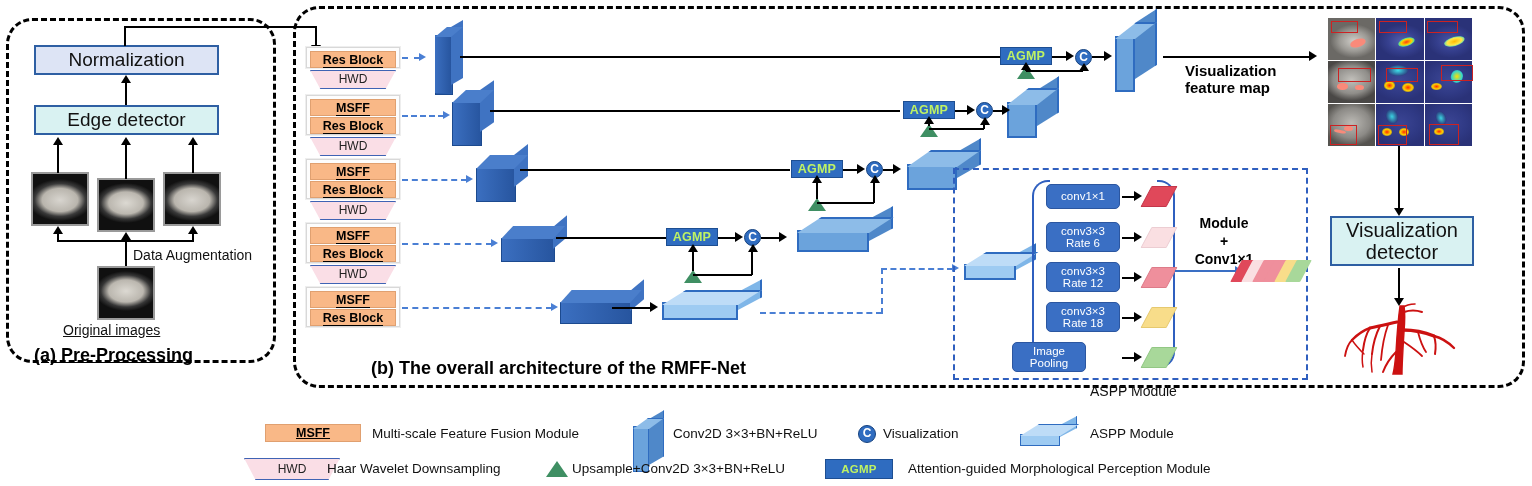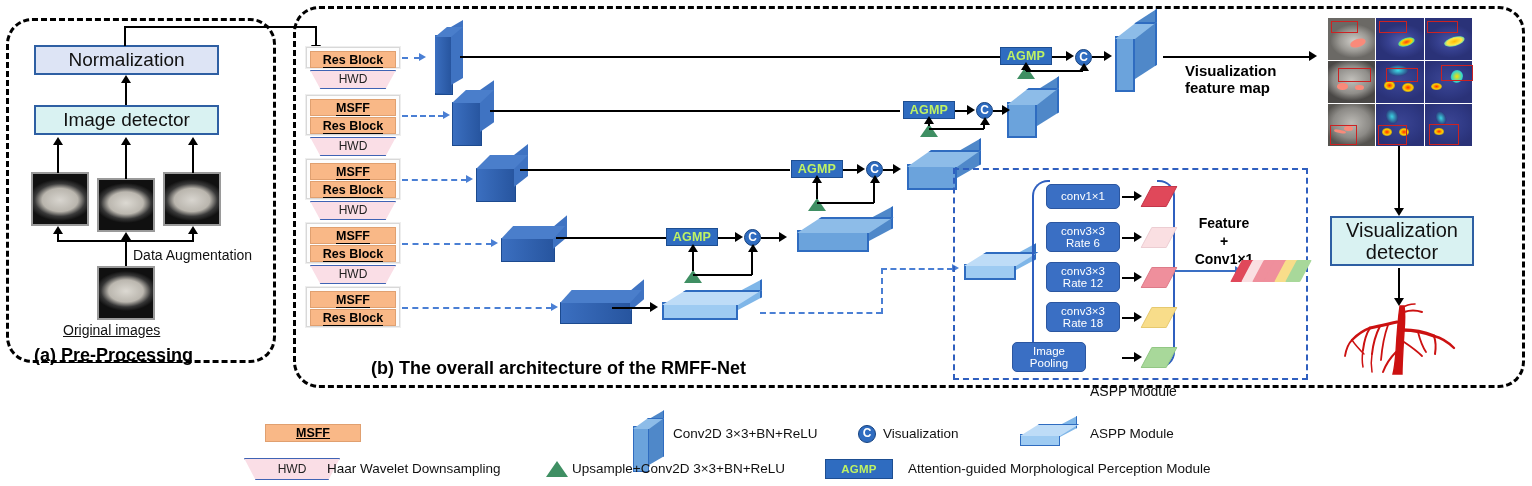--- a/index.html
+++ b/index.html
@@ -113,21 +113,21 @@
 
   <div class="abs panel-dash" style="left:6px;top:18px;width:270px;height:345px;"></div>
 
   <div class="abs pbox norm" style="left:34px;top:45px;width:185px;height:30px;">Normalization</div>
 
   <div class="abs vline" style="left:124px;top:27px;height:19px;"></div>
   <div class="abs hline" style="left:124px;top:26px;width:193px;"></div>
   <div class="abs vline" style="left:315px;top:26px;height:21px;"></div>
   <div class="abs arrowD" style="left:311px;top:45px;"></div>
 
-  <div class="abs pbox edge" style="left:34px;top:105px;width:185px;height:30px;">Image detector</div>
+  <div class="abs pbox edge" style="left:34px;top:105px;width:185px;height:30px;">Edge detector</div>
   <div class="abs vline" style="left:125px;top:80px;height:25px;"></div>
   <div class="abs arrowU" style="left:121px;top:75px;"></div>
 
   <div class="abs" style="left:31px;top:172px;width:58px;height:54px;background:#9a9a9a;padding:2px;box-sizing:border-box;">
     <div style="width:100%;height:100%;background:
       radial-gradient(ellipse 60% 42% at 50% 52%, #d8d5cf 0%, #b9b5ad 55%, #3a3a3a 78%, #111 100%),
       #0b0b0b;"></div>
   </div>
   <div class="abs" style="left:97px;top:178px;width:58px;height:54px;background:#9a9a9a;padding:2px;box-sizing:border-box;">
     <div style="width:100%;height:100%;background:
@@ -394,21 +394,21 @@
 
   <div class="abs aspp-btn" style="left:1012px;top:342px;width:74px;height:30px;">
     <div>Image</div>
     <div>Pooling</div>
   </div>
   <div class="abs hline" style="left:1122px;top:357px;width:14px;"></div>
   <div class="abs arrowR" style="left:1134px;top:352px;"></div>
   <div class="abs chip" style="left:1146px;top:347px;width:26px;height:21px;background:#a8d89a;border:1px solid #92c784;"></div>
 
   <div class="abs bold" style="left:1182px;top:214px;font-size:14px;text-align:center;width:84px;line-height:18px;">
-    <div>Feature</div>
+    <div>Module</div>
     <div>+</div>
     <div>Conv1×1</div>
   </div>
   <div class="abs" style="left:1175px;top:270px;width:62px;height:2px;background:#3a6fc4;"></div>
   <div class="abs" style="left:1235px;top:266px;width:0;height:0;border-top:5px solid transparent;border-bottom:5px solid transparent;border-left:8px solid #3a6fc4;"></div>
 
   <div class="abs" style="left:1236px;top:258px;width:72px;height:30px;">
     <div class="chip abs" style="left:0px;top:2px;width:13px;height:22px;background:#e0485a;"></div>
     <div class="chip abs" style="left:11px;top:2px;width:13px;height:22px;background:#fadfe2;"></div>
     <div class="chip abs" style="left:22px;top:2px;width:13px;height:22px;background:#ef8f9c;"></div>
@@ -503,20 +503,21 @@
       </g>
     </svg>
   </div>
 
   <div class="abs cap" style="left:371px;top:358px;">(b) The overall architecture of the RMFF-Net</div>
 
   <div class="abs" style="left:265px;top:424px;width:96px;height:18px;background:#f9b887;border:1px solid #e0a070;box-sizing:border-box;
               font-weight:bold;font-size:12.5px;text-align:center;line-height:16px;">
     <span class="u-underline">MSFF</span>
   </div>
+  <div class="abs legend-txt" style="left:372px;top:426px;">Multi-scale Feature Fusion Module</div>
 
   <div class="abs" style="left:633px;top:418px;width:34px;height:56px;">
     <div class="abs" style="left:0px;top:8px;width:16px;height:46px;background:#6ba3dc;border:1.6px solid #2f6cc0;box-sizing:border-box;"></div>
     <div class="abs" style="left:16px;top:1px;width:14px;height:46px;background:#4f88c9;transform:skewY(-30deg);transform-origin:left top;border-right:1.6px solid #2f6cc0;"></div>
     <div class="abs" style="left:0px;top:0px;width:16px;height:10px;background:#8dbce8;transform:skewX(-54deg);transform-origin:left bottom;border-top:1.6px solid #2f6cc0;"></div>
   </div>
   <div class="abs legend-txt" style="left:673px;top:426px;">Conv2D 3×3+BN+ReLU</div>
 
   <div class="abs cnode" style="left:858px;top:425px;width:18px;height:18px;font-size:12px;line-height:15px;">C</div>
   <div class="abs legend-txt" style="left:883px;top:426px;">Visualization</div>

